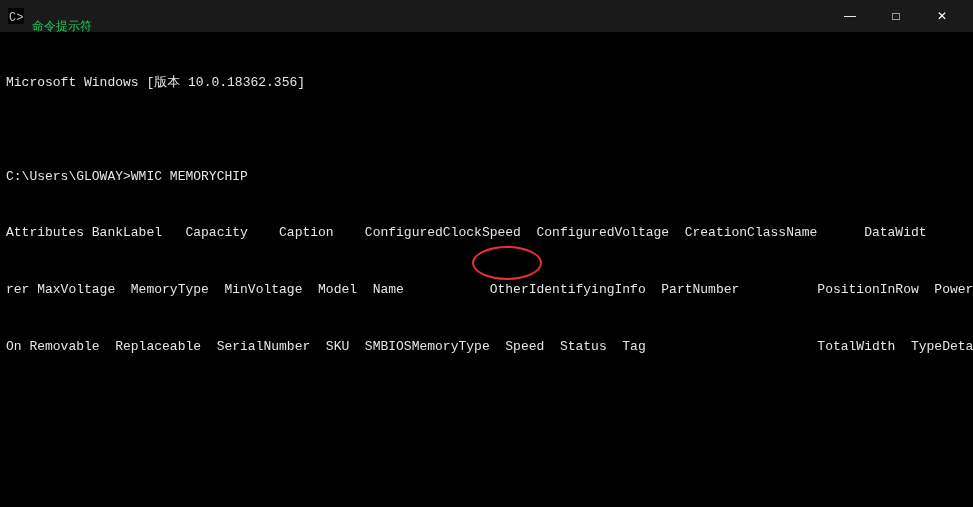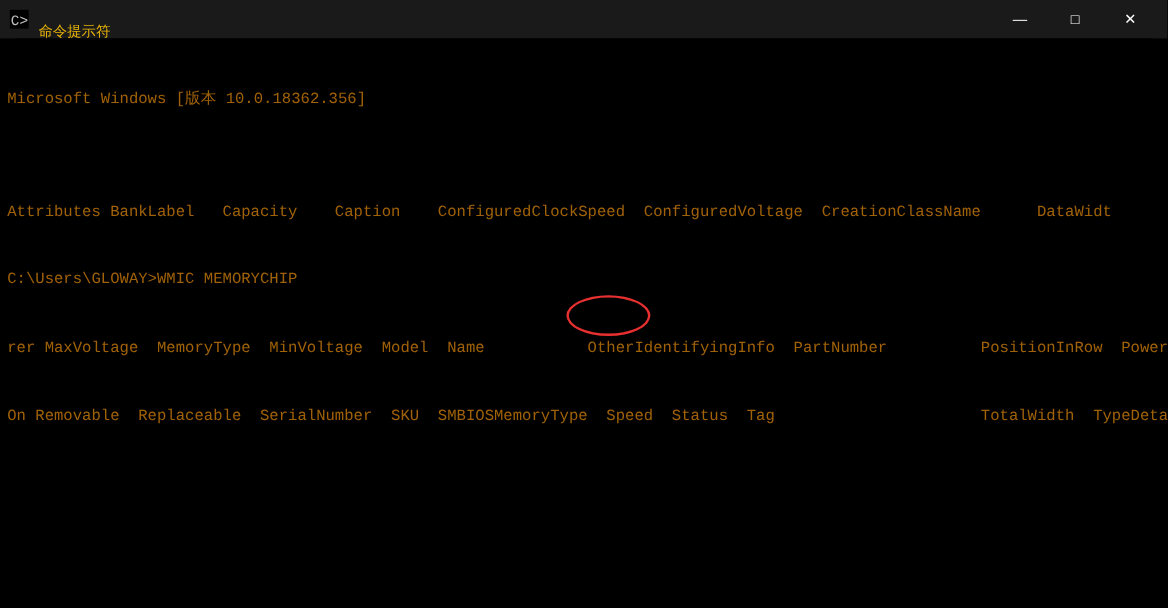--- a/index.html
+++ b/index.html
@@ -35,21 +35,21 @@
       align-items: center;
       gap: 8px;
     }
 
     .title-bar-icon {
       width: 16px;
       height: 16px;
     }
 
     .title-bar-title {
-      color: #eab308;
+      color: #22c55e;
       font-size: 12px;
       font-family: 'Microsoft YaHei', Arial, sans-serif;
       margin-top: 21px;
     }
 
     .title-bar-controls {
       display: flex;
       gap: 0;
     }
 
@@ -62,21 +62,21 @@
       font-size: 12px;
       cursor: pointer;
       display: flex;
       align-items: center;
       justify-content: center;
     }
 
     .console-area {
       flex: 1;
       background: #000;
-      color: #a16207;
+      color: #e5e5e5;
       font-size: 13px;
       font-family: 'Courier New', Courier, monospace;
       padding: 4px 6px;
       overflow: hidden;
       position: relative;
       white-space: pre;
       line-height: 1.45;
       border-radius: 15px;
     }
 
@@ -110,22 +110,22 @@
     </div>
     <div class="title-bar-controls">
       <button class="title-btn">—</button>
       <button class="title-btn">□</button>
       <button class="title-btn close">✕</button>
     </div>
   </div>
   <div class="console-area">
     <span class="console-line">Microsoft Windows [版本 10.0.18362.356]</span>
     <span class="console-line"></span>
+    <span class="console-line">C:\Users\GLOWAY&gt;WMIC MEMORYCHIP</span>
     <span class="console-line">Attributes BankLabel   Capacity    Caption    ConfiguredClockSpeed  ConfiguredVoltage  CreationClassName      DataWidt</span>
-    <span class="console-line">C:\Users\GLOWAY&gt;WMIC MEMORYCHIP</span>
     <span class="console-line">rer MaxVoltage  MemoryType  MinVoltage  Model  Name           OtherIdentifyingInfo  PartNumber          PositionInRow  Powered</span>
     <span class="console-line">On Removable  Replaceable  SerialNumber  SKU  SMBIOSMemoryType  Speed  Status  Tag                      TotalWidth  TypeDetai</span>
     
     
     
     
     
     <span class="console-line"></span>
     
     <div class="highlight-circle"></div>

